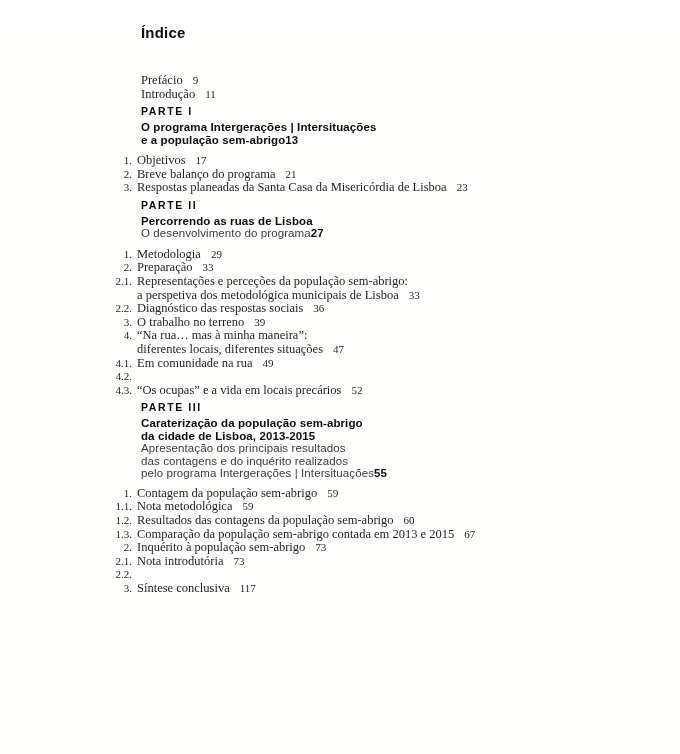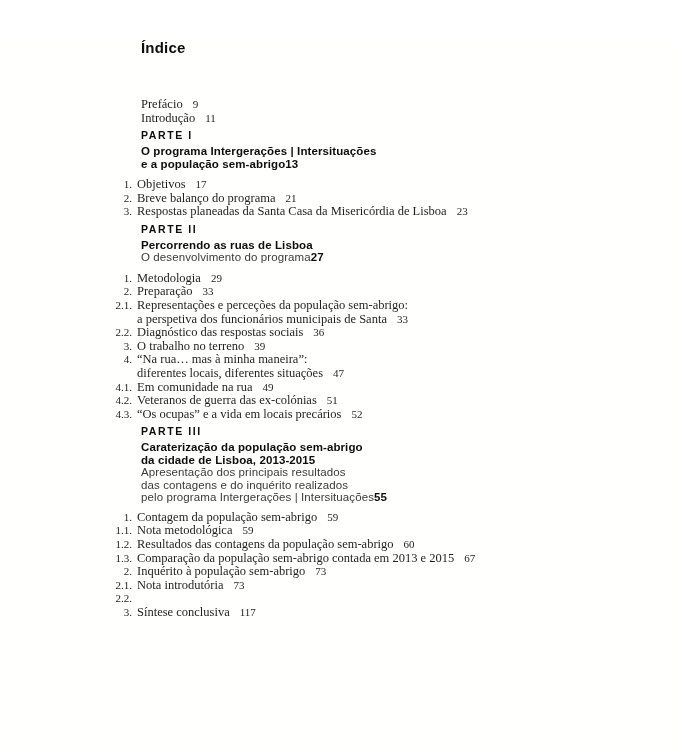--- a/index.html
+++ b/index.html
@@ -11,30 +11,30 @@
     overflow: hidden;
   }
   .page {
     position: relative;
     width: 680px; height: 754px;
     background: #fffffe;
     padding-left: 101px;
   }
   
   .book-title {
-    margin: 39px 0 0 40px;
+    margin: 24px 0 0 40px;
     font-family: "Liberation Sans", sans-serif;
     font-weight: 700;
     font-size: 15px;
     line-height: 17px;
     color: #0d0d0d;
     letter-spacing: .2px;
   }
   
-  .front { margin: 41px 0 0 40px; }
+  .front { margin: 32px 0 0 40px; }
   .front .row { line-height: 14px; font-size: 12.5px; }
   
   .part-heading {
     margin: 4px 0 0 40px;
     font-family: "Liberation Sans", sans-serif;
     font-weight: 700;
     font-size: 10.5px;
     line-height: 12px;
     letter-spacing: 1.6px;
     color: #0d0d0d;
@@ -133,21 +133,21 @@
       <div class="entry">
         <span class="num">2.</span>
         <span class="etext"><span>Preparação</span><span class="pg">33</span></span>
       </div>
       <div class="entry">
         <span class="num">2.1.</span>
         <span class="etext"><span>Representações e perceções da população sem-abrigo:</span></span>
       </div>
       <div class="entry">
         <span class="num"></span>
-        <span class="etext"><span>a perspetiva dos funcionários municipais de Santa</span><span class="pg">33</span></span>
+        <span class="etext"><span>a perspetiva dos metodológica municipais de Lisboa</span><span class="pg">33</span></span>
       </div>
       <div class="entry">
         <span class="num">2.2.</span>
         <span class="etext"><span>Diagnóstico das respostas sociais</span><span class="pg">36</span></span>
       </div>
       <div class="entry">
         <span class="num">3.</span>
         <span class="etext"><span>O trabalho no terreno</span><span class="pg">39</span></span>
       </div>
       <div class="entry">
@@ -157,21 +157,20 @@
       <div class="entry">
         <span class="num"></span>
         <span class="etext"><span>diferentes locais, diferentes situações</span><span class="pg">47</span></span>
       </div>
       <div class="entry">
         <span class="num">4.1.</span>
         <span class="etext"><span>Em comunidade na rua</span><span class="pg">49</span></span>
       </div>
       <div class="entry">
         <span class="num">4.2.</span>
-        <span class="etext"><span>Veteranos de guerra das ex-colónias</span><span class="pg">51</span></span>
       </div>
       <div class="entry">
         <span class="num">4.3.</span>
         <span class="etext"><span>“Os ocupas” e a vida em locais precários</span><span class="pg">52</span></span>
       </div>
     </div>
   </section>
 
   <section>
     <div class="part-heading">PARTE III</div>

